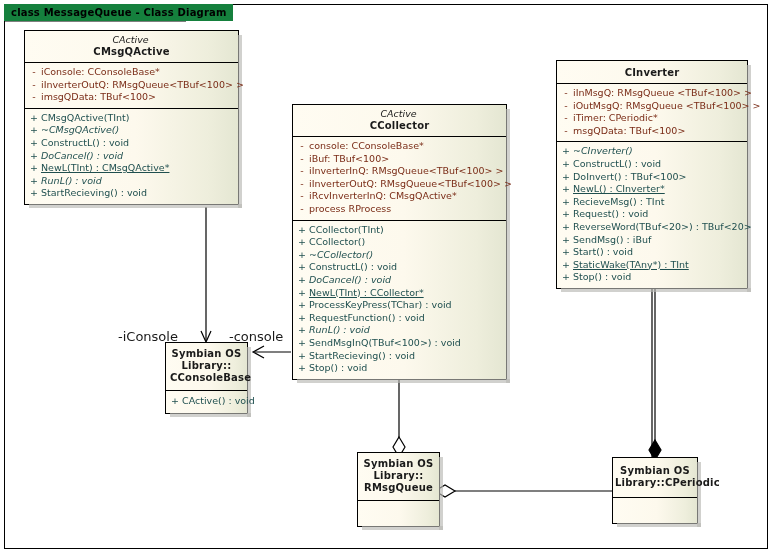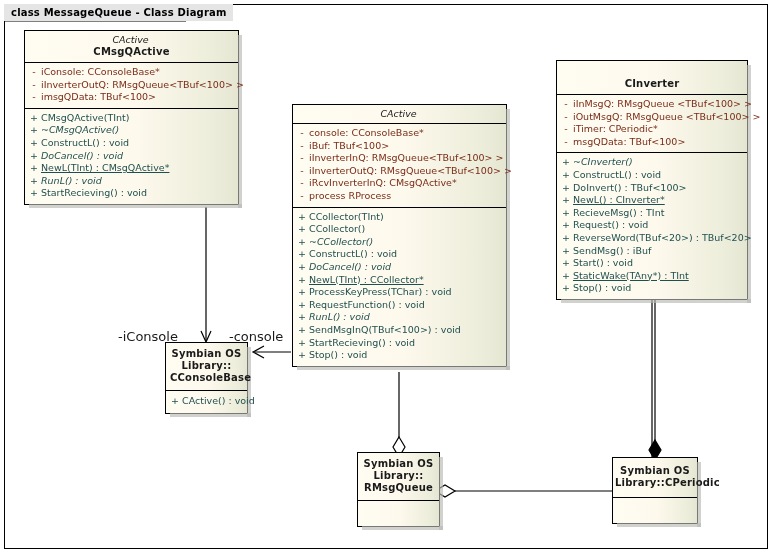--- a/index.html
+++ b/index.html
@@ -27,21 +27,21 @@
     border: 1px solid #000000;
     box-sizing: border-box;
     background: #ffffff;
   }
   .frame-tab {
     position: absolute;
     left: 4px;
     top: 4px;
     height: 17px;
     box-sizing: border-box;
-    background: #e5e5e5;
+    background: #15803d;
     border-right: none;
     display: flex;
     align-items: center;
     padding: 0 6px 0 7px;
     font-size: 10px;
     font-weight: bold;
     color: #000000;
     letter-spacing: 0.2px;
     white-space: nowrap;
     z-index: 4;
@@ -245,20 +245,21 @@
           <span class="vis">+</span>
           <span class="sig">StartRecieving() : void</span>
         </div>
     </div>
   </div>
 
   <div class="clsbox" id="box-ccollector" style="left:292px; top:104px; width:215px;">
     <div class="shadow-r"></div>
     <div class="cls-head">
       <div class="cls-stereo">CActive</div>
+      <div class="cls-name">CCollector</div>
     </div>
     <div class="cls-sep"></div>
     <div class="cls-section">
       <div class="feat">
           <span class="vis">-</span>
           <span class="sig">console:  CConsoleBase*</span>
         </div>
       <div class="feat">
           <span class="vis">-</span>
           <span class="sig">iBuf:  TBuf&lt;100&gt;</span>
@@ -328,21 +329,21 @@
         </div>
       <div class="feat op">
           <span class="vis">+</span>
           <span class="sig">Stop() : void</span>
         </div>
     </div>
   </div>
 
   <div class="clsbox" id="box-cinverter" style="left:556px; top:60px; width:192px;">
     <div class="shadow-r"></div>
-    <div class="cls-head" style="padding-top:16px;">
+    <div class="cls-head" style="padding-top:5px;">
       <div class="cls-name">CInverter</div>
     </div>
     <div class="cls-sep"></div>
     <div class="cls-section">
       <div class="feat">
           <span class="vis">-</span>
           <span class="sig">iInMsgQ:  RMsgQueue &lt;TBuf&lt;100&gt; &gt;</span>
         </div>
       <div class="feat">
           <span class="vis">-</span>

